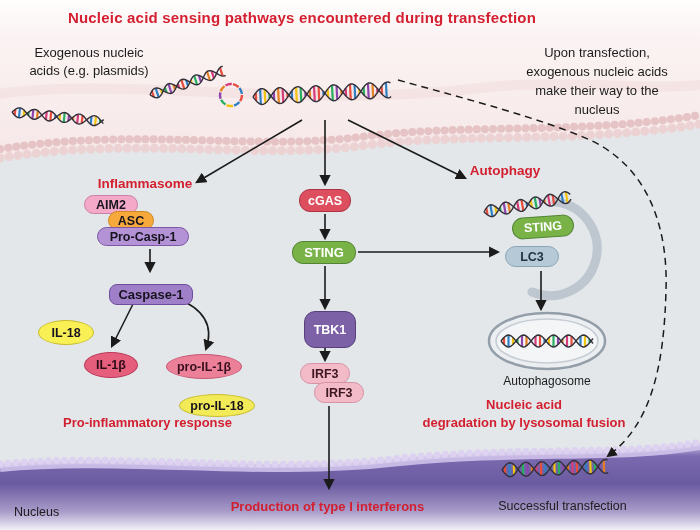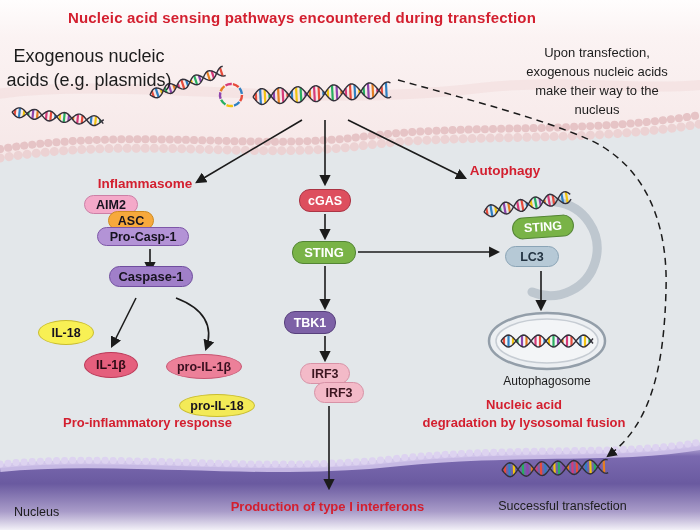--- a/index.html
+++ b/index.html
@@ -239,21 +239,21 @@
         <line x1="93" y1="-3.89" x2="93" y2="3.89" stroke="#27ae60" stroke-width="2.2"></line>
         <line x1="97.5" y1="2.03" x2="97.5" y2="-2.03" stroke="#8e44ad" stroke-width="2.2"></line>
         <line x1="102" y1="6.47" x2="102" y2="-6.47" stroke="#e67e22" stroke-width="2.2"></line>
         <path d="M0,0.00 L2,2.68 L4,4.95 L6,6.47 L8,7.00 L10,6.47 L12,4.95 L14,2.68 L16,0.00 L18,-2.68 L20,-4.95 L22,-6.47 L24,-7.00 L26,-6.47 L28,-4.95 L30,-2.68 L32,-0.00 L34,2.68 L36,4.95 L38,6.47 L40,7.00 L42,6.47 L44,4.95 L46,2.68 L48,0.00 L50,-2.68 L52,-4.95 L54,-6.47 L56,-7.00 L58,-6.47 L60,-4.95 L62,-2.68 L64,-0.00 L66,2.68 L68,4.95 L70,6.47 L72,7.00 L74,6.47 L76,4.95 L78,2.68 L80,0.00 L82,-2.68 L84,-4.95 L86,-6.47 L88,-7.00 L90,-6.47 L92,-4.95 L94,-2.68 L96,-0.00 L98,2.68 L100,4.95 L102,6.47 L104,7.00 L106,6.47 " fill="none" stroke="#33303a" stroke-width="1.4"></path>
         <path d="M0,0.00 L2,-2.68 L4,-4.95 L6,-6.47 L8,-7.00 L10,-6.47 L12,-4.95 L14,-2.68 L16,-0.00 L18,2.68 L20,4.95 L22,6.47 L24,7.00 L26,6.47 L28,4.95 L30,2.68 L32,0.00 L34,-2.68 L36,-4.95 L38,-6.47 L40,-7.00 L42,-6.47 L44,-4.95 L46,-2.68 L48,-0.00 L50,2.68 L52,4.95 L54,6.47 L56,7.00 L58,6.47 L60,4.95 L62,2.68 L64,0.00 L66,-2.68 L68,-4.95 L70,-6.47 L72,-7.00 L74,-6.47 L76,-4.95 L78,-2.68 L80,-0.00 L82,2.68 L84,4.95 L86,6.47 L88,7.00 L90,6.47 L92,4.95 L94,2.68 L96,0.00 L98,-2.68 L100,-4.95 L102,-6.47 L104,-7.00 L106,-6.47 " fill="none" stroke="#33303a" stroke-width="1.4"></path>
       </g>
     </svg>
 
   <div class="lbl red title ctr" style="left:0;top:8px;width:604px;">Nucleic acid sensing pathways encountered during transfection</div>
 
-  <div class="lbl blk ml ctr" style="left:6px;top:44px;width:166px;font-size:18px;">Exogenous nucleic
+  <div class="lbl blk ml ctr" style="left:6px;top:44px;width:166px;font-size:13px;">Exogenous nucleic
 acids (e.g. plasmids)</div>
 
   <div class="lbl blk ml rt" style="left:502px;top:44px;width:190px;font-size:13px;line-height:1.45;">Upon transfection,
 exogenous nucleic acids
 make their way to the
 nucleus</div>
 
   <div class="lbl red ctr" style="left:75px;top:175px;width:140px;font-size:13.5px;">Inflammasome</div>
 
   <div class="lbl red ctr" style="left:445px;top:162px;width:120px;font-size:13.5px;">Autophagy</div>
@@ -267,28 +267,28 @@
 
   <div class="lbl blk ctr" style="left:487px;top:373px;width:120px;font-size:12px;">Autophagosome</div>
 
   <div class="lbl blk" style="left:14px;top:504px;font-size:12.5px;">Nucleus</div>
 
   <div class="lbl blk ctr" style="left:475px;top:498px;width:175px;font-size:12.5px;">Successful transfection</div>
 
   <div class="pill aim2" style="left:84px;top:195px;width:54px;height:19px;">AIM2</div>
   <div class="pill asc" style="left:108px;top:211px;width:46px;height:19px;">ASC</div>
   <div class="pill procasp" style="left:97px;top:227px;width:92px;height:19px;">Pro-Casp-1</div>
-  <div class="pill casp1" style="left:109px;top:266px;width:84px;height:21px;font-size:13px;">Caspase-1</div>
+  <div class="pill casp1" style="left:109px;top:284px;width:84px;height:21px;font-size:13px;border-radius:8px;">Caspase-1</div>
   <div class="pill ell il18" style="left:38px;top:320px;width:56px;height:25px;">IL-18</div>
   <div class="pill ell il1b" style="left:84px;top:352px;width:54px;height:26px;">IL-1β</div>
   <div class="pill ell proil1b" style="left:166px;top:354px;width:76px;height:25px;">pro-IL-1β</div>
   <div class="pill ell proil18" style="left:179px;top:378px;width:76px;height:23px;margin-top:16px;">pro-IL-18</div>
 
   <div class="pill cgas" style="left:299px;top:189px;width:52px;height:23px;">cGAS</div>
   <div class="pill sting" style="left:292px;top:241px;width:64px;height:23px;font-size:13px;">STING</div>
-  <div class="pill tbk1" style="left:284px;top:311px;width:52px;height:23px;">TBK1</div>
+  <div class="pill tbk1" style="left:304px;top:311px;width:52px;height:37px;">TBK1</div>
   <div class="pill irf3" style="left:300px;top:363px;width:50px;height:21px;">IRF3</div>
   <div class="pill irf3" style="left:314px;top:382px;width:50px;height:21px;">IRF3</div>
 
   <div class="pill sting" style="left:512px;top:216px;width:62px;height:22px;transform:rotate(-4deg);">STING</div>
   <div class="pill lc3" style="left:505px;top:246px;width:54px;height:21px;">LC3</div>
 
 </div>
 
 </body></html>

